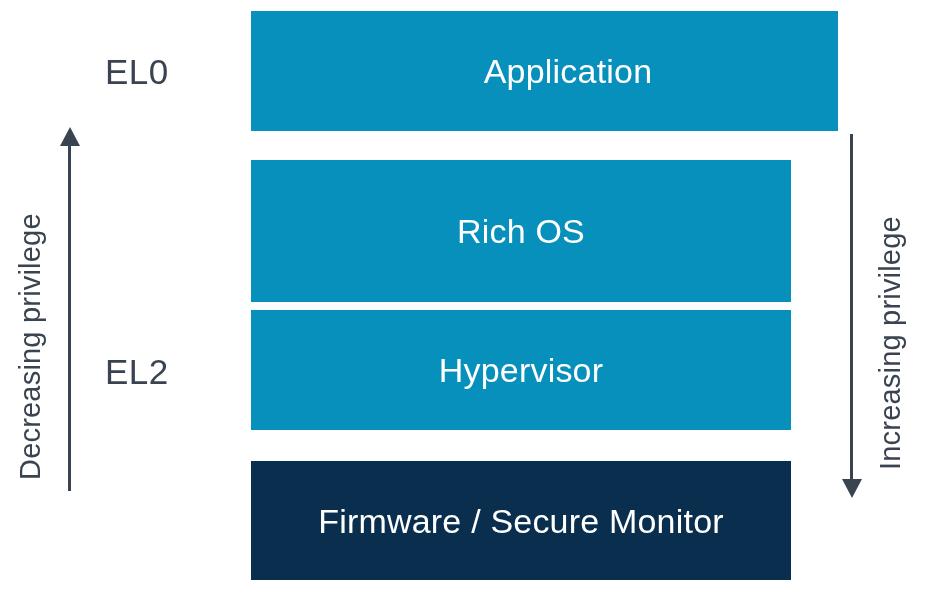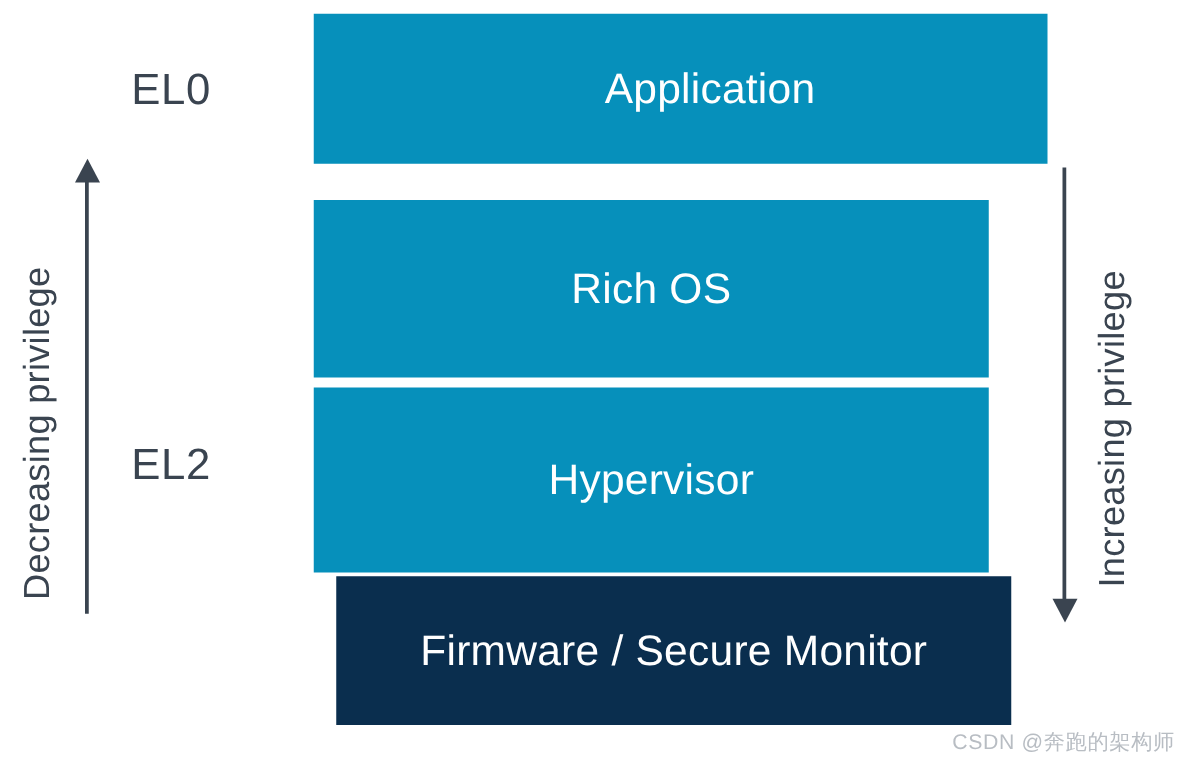--- a/index.html
+++ b/index.html
@@ -114,29 +114,28 @@
   <div class="el-label" style="top:354px;">EL2</div>
 
   <div class="layer-bar" style="top:11px; height:120px; background:#0690bb;padding-left:47px;">
     <span class="layer-bar-text">Application</span>
   </div>
 
   <div class="layer-bar" style="top:160px; height:142px; background:#0690bb;">
     <span class="layer-bar-text">Rich OS</span>
   </div>
 
-  <div class="layer-bar" style="top:310px; height:148px; background:#0690bb;">
+  <div class="layer-bar" style="top:310px; height:120px; background:#0690bb;">
     <span class="layer-bar-text">Hypervisor</span>
   </div>
 
-  <div class="layer-bar" style="top:461px; height:119px; background:#0a2e4e;margin-left:18px;">
+  <div class="layer-bar" style="top:461px; height:119px; background:#0a2e4e;">
     <span class="layer-bar-text">Firmware / Secure Monitor</span>
   </div>
 
   <div class="arrow" style="left:840px; top:134px; height:364px;">
     <div class="arrow-shaft" style="top:0; bottom:16px;"></div>
     <div class="arrow-head down"></div>
   </div>
   <div class="side-caption" style="left:876px; top:470px;">Increasing privilege</div>
 
-  <div id="watermark">CSDN @奔跑的架构师</div>
 
 </div>
 
 </body></html>

